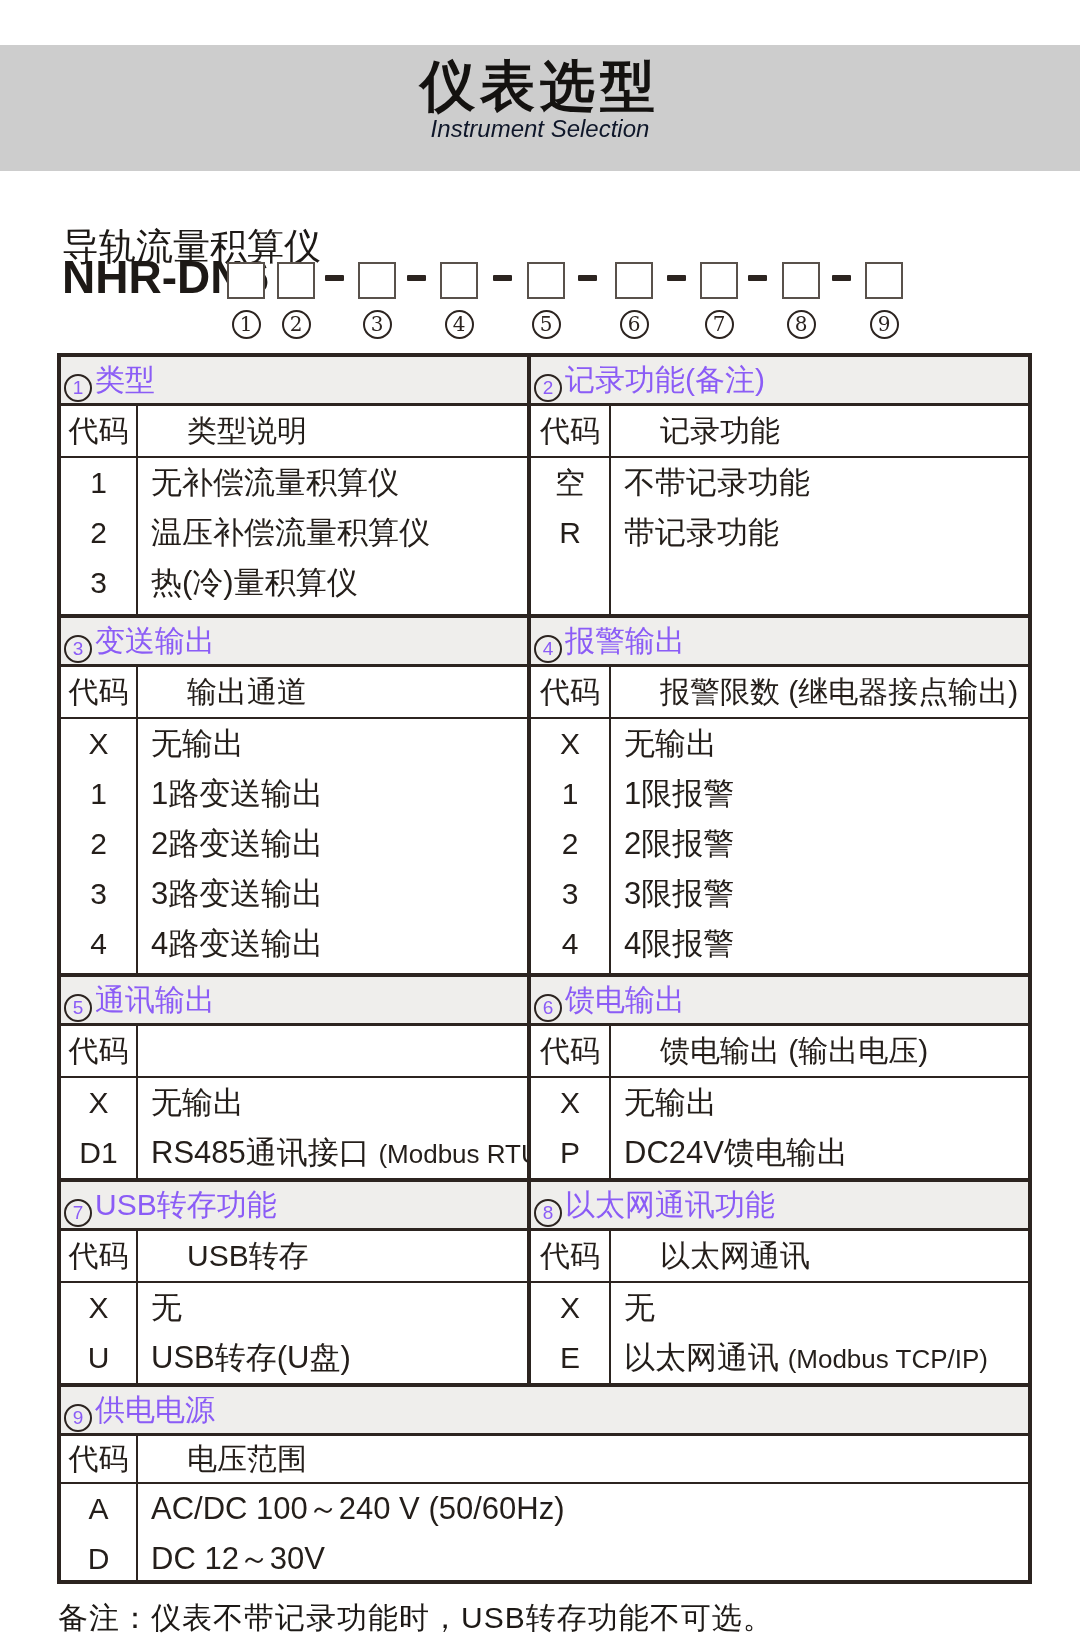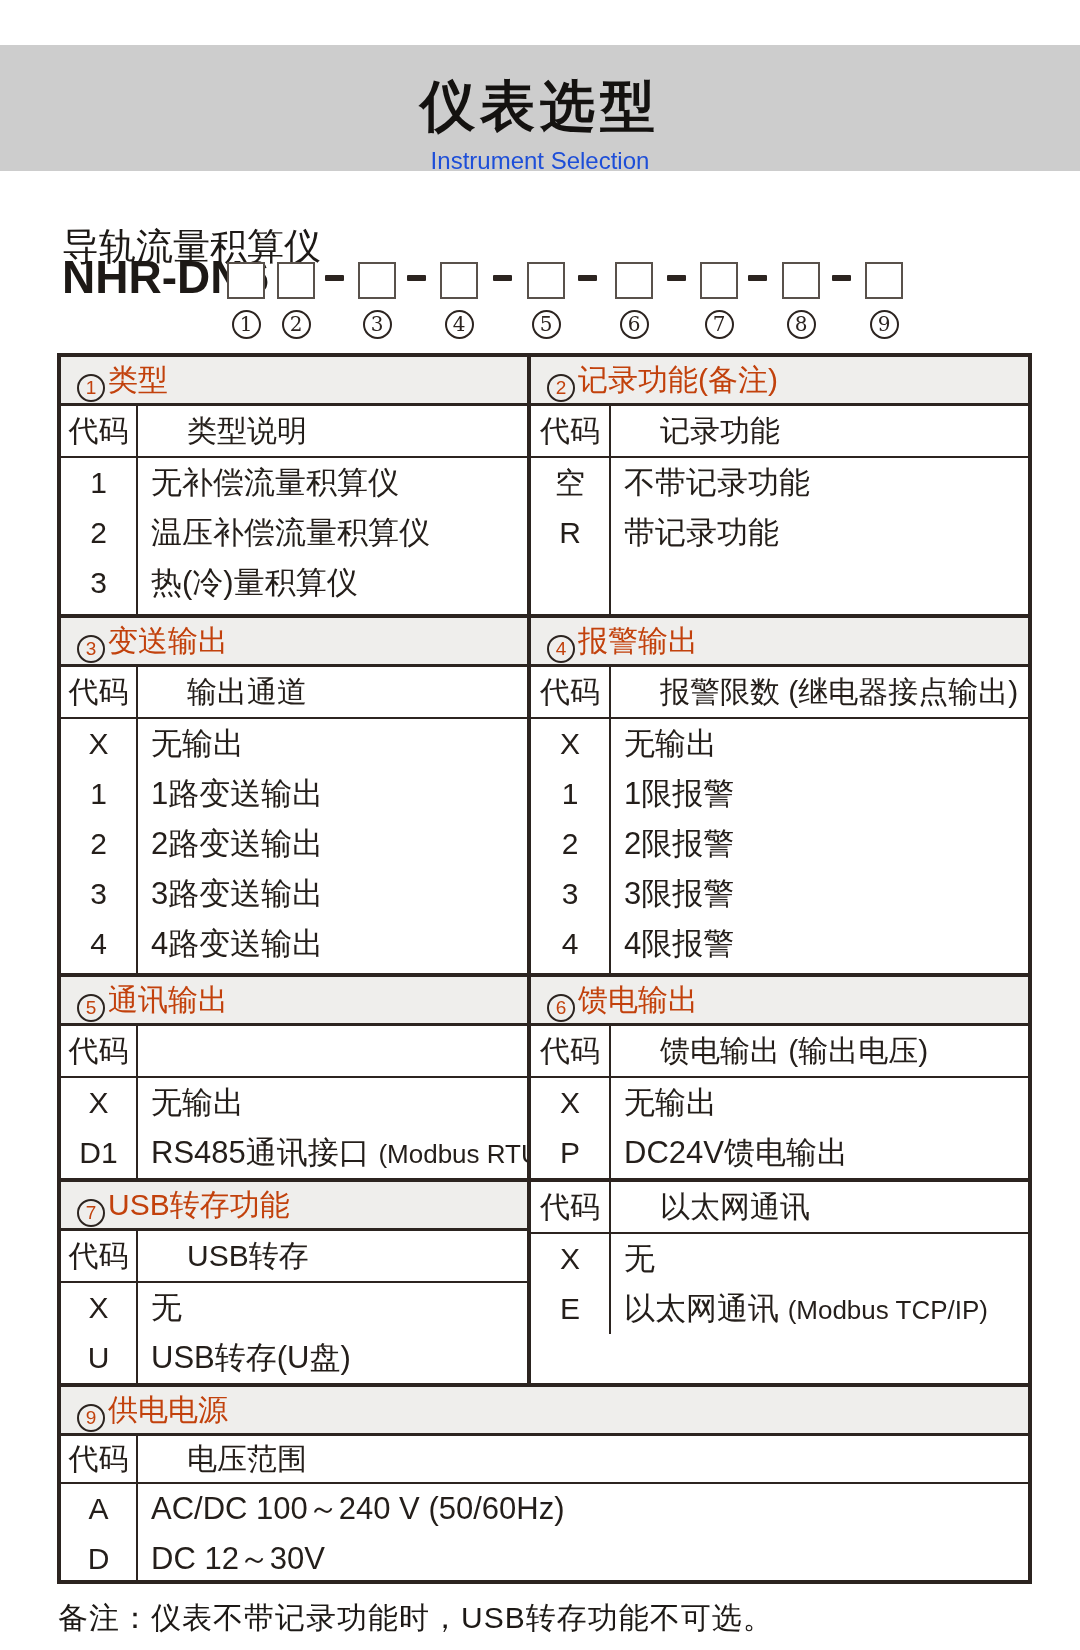--- a/index.html
+++ b/index.html
@@ -3,41 +3,41 @@
 <meta charset="utf-8">
 <style>
   html,body { margin:0; padding:0; }
   body {
     width:1080px; height:1650px; position:relative; background:#ffffff;
     font-family:"Liberation Sans", sans-serif; color:#241e1a;
     overflow:hidden;
   }
   
   .banner { position:absolute; left:0; top:45px; width:1080px; height:126px; background:#cdcdcd; text-align:center; }
-  .banner-title { margin:12px; padding-top:20px; font-size:55px; font-weight:700; letter-spacing:5px; color:#141210; line-height:58px; }
-  .banner-sub { margin:0; font-size:24px; font-weight:400; color:#1d4ed8; line-height:28px; }
+  .banner-title { margin:0; padding-top:12px; font-size:55px; font-weight:700; letter-spacing:5px; color:#141210; line-height:58px; }
+  .banner-sub { margin:0; font-size:24px; font-weight:400; color:#0f172a; line-height:28px;font-style:italic; }
 
   
   .product-name { position:absolute; left:62px; top:205px; font-size:37px; font-weight:500; color:#1d1916; line-height:44px;margin-top:20px; }
   .model-area { position:absolute; left:62px; top:250px; width:1000px; height:95px; }
   .model-prefix { position:absolute; left:0; top:0; font-size:46px; font-weight:600; line-height:54px; color:#1d1916; }
   .slot { position:absolute; top:12px; width:38px; display:flex; flex-direction:column; align-items:center; }
   .mbox { width:38px; height:37px; border:2px solid #59514b; background:#ffffff; box-sizing:border-box; }
   .cnum { margin-top:11px; width:29px; height:29px; border:2px solid #2c2420; border-radius:50%; box-sizing:border-box;
           font-family:"DejaVu Serif", serif; font-size:20px; line-height:25px; text-align:center; color:#2c2420; }
   .mdash { position:absolute; top:25px; width:19px; height:6px; background:#2c2420; border-radius:1px; }
 
   
   .sel-table { position:absolute; left:57px; top:353px; width:975px; box-sizing:border-box; border:4px solid #2c2420; background:#fff; }
   .pair { display:grid; grid-template-columns:466px 1fr; }
   .pair + .pair, .single { border-top:4px solid #2c2420; }
   .half { box-sizing:border-box; }
   .half.right { border-left:4px solid #2c2420; }
   .sec-title { height:46px; line-height:46px; background:#efeeec; border-bottom:3px solid #2c2420;
-               font-size:30px; font-weight:500; padding-left:16px; white-space:nowrap; overflow:hidden; color:#c2410c; }
+               font-size:30px; font-weight:500; padding-left:3px; white-space:nowrap; overflow:hidden; color:#8b5cf6; }
   .circ { display:inline-block; width:28px; height:28px; box-sizing:border-box; border:2px solid #2c2420; border-radius:50%;
           font-size:19px; line-height:23px; text-align:center; font-weight:500; vertical-align:-4px; margin-right:3px; background:transparent; }
   .colhdr { height:50px; border-bottom:2px solid #2c2420; display:flex; position:relative;gap:45px; }
   .code-w { width:75px; } .half.right .code-w { width:78px; }
   .colhdr .code { text-align:center; line-height:50px; font-size:30px; font-weight:500; flex:0 0 auto; }
   .colhdr .desc { padding-left:6px; line-height:50px; font-size:30px; font-weight:500; white-space:nowrap; overflow:hidden; }
   .cdiv::before { content:""; position:absolute; left:75px; top:0; bottom:0; width:2px; background:#2c2420; }
   .half.right .cdiv::before { left:78px; }
   .data { position:relative; }
   .drow { display:flex; height:50px; line-height:50px; }
@@ -262,20 +262,21 @@
             <div class="code code-w">X</div>
             <div class="desc">无</div>
           </div>
         <div class="drow">
             <div class="code code-w">U</div>
             <div class="desc">USB转存(U盘)</div>
           </div>
       </div>
     </div>
     <div class="half right">
+      <div class="sec-title"><span class="circ">8</span><span>以太网通讯功能</span></div>
       <div class="colhdr cdiv">
         <div class="code code-w">代码</div>
         <div class="desc">以太网通讯</div>
       </div>
       <div class="data cdiv">
         <div class="drow">
             <div class="code code-w">X</div>
             <div class="desc">无</div>
           </div>
         <div class="drow">

